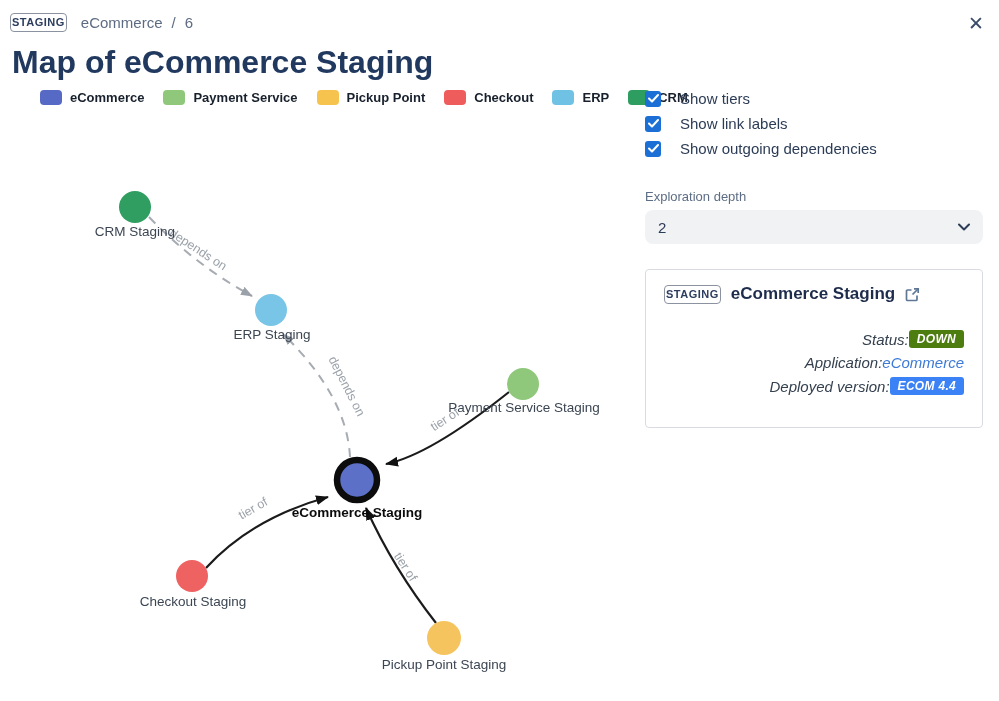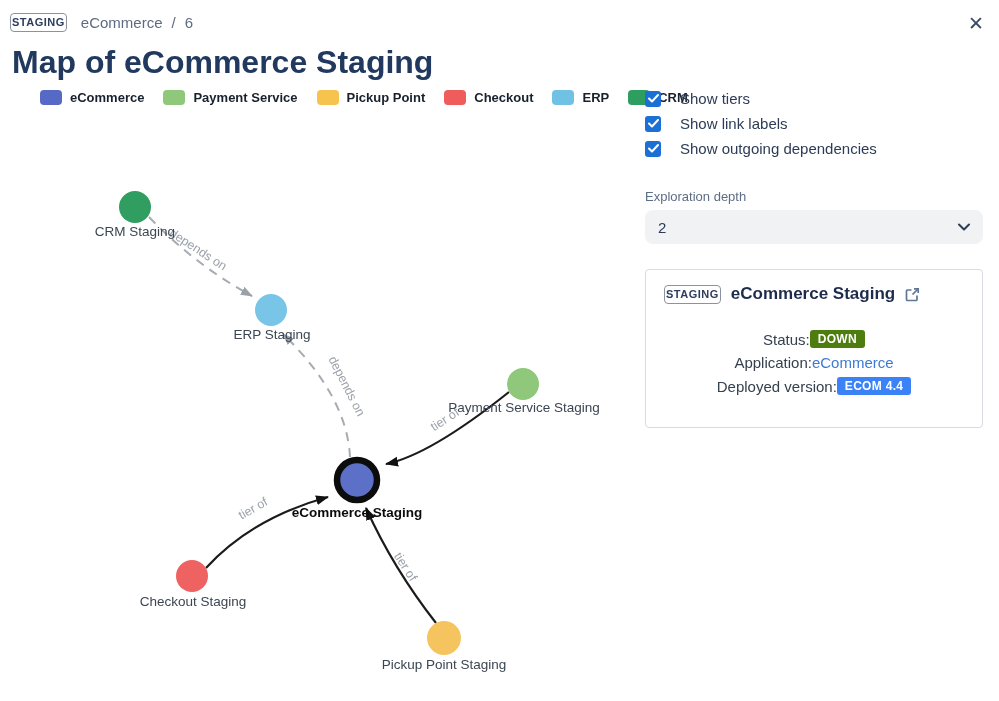--- a/index.html
+++ b/index.html
@@ -38,22 +38,22 @@
   .depth-select { margin-top: 6px; height: 34px; background: #f1f2f4; border-radius: 8px;
     display: flex; align-items: center; justify-content: space-between;
     padding: 0 13px; font-size: 15px; color: #2c3c56; cursor: pointer; }
 
   
   .card { margin-top: 25px; border: 1px solid #d8dce2; border-radius: 4px;
     padding: 14px 18px 16px 18px; background: #fff; }
   .card-title-row { display: flex; align-items: center; gap: 10px; }
   .card-title { font-size: 17px; font-weight: 700; color: #1e2c4c; }
   .card-rows { margin-top: 26px; }
-  .card-row { display: flex; justify-content: center; align-items: center;
-    margin-bottom: 6px; font-size: 15px; color: #35414f; }
+  .card-row { display: flex; justify-content: flex-end; align-items: center;
+    margin-bottom: 6px; font-size: 15px; color: #35414f; font-style: italic; }
   .card-row:last-child { margin-bottom: 16px; }
   .pill { color: #fff; font-weight: 700; font-size: 12px; padding: 2px 8px;
     border-radius: 3px; letter-spacing: .3px; }
   .app-link { color: #3d79d6; text-decoration: none; cursor: pointer; }
 
   
   .graph-svg { position: absolute; left: 0; top: 120px; }
   .edge-dep { fill: none; stroke: #a7acb3; stroke-width: 2; stroke-dasharray: 9 7; }
   .edge-tier { fill: none; stroke: #1b1b1b; stroke-width: 2.2; }
   .edge-label { font-size: 12.5px; fill: #9aa1a9; text-anchor: middle; }

